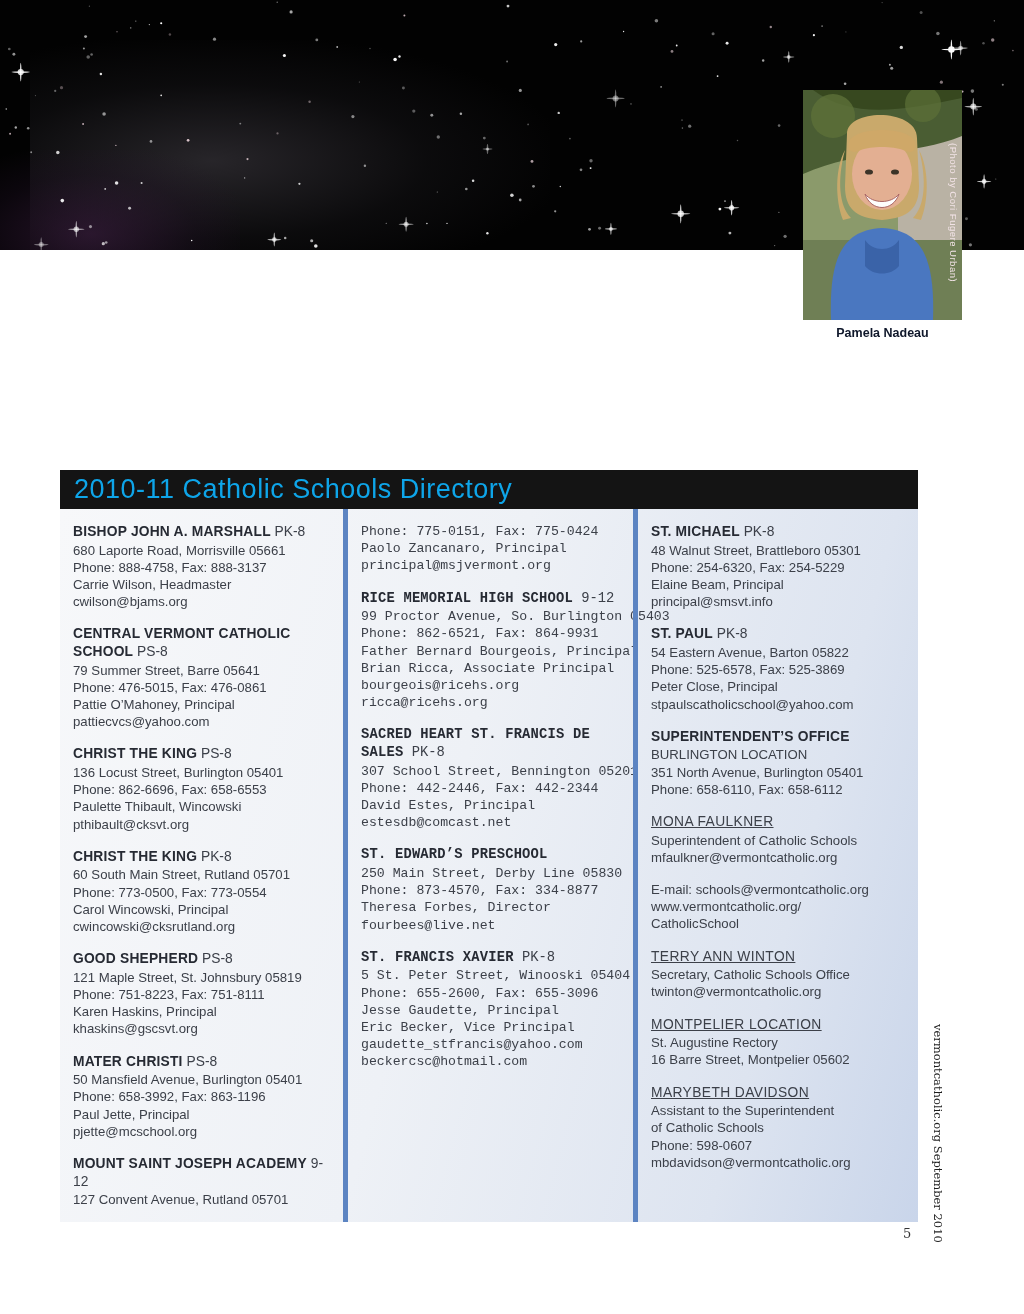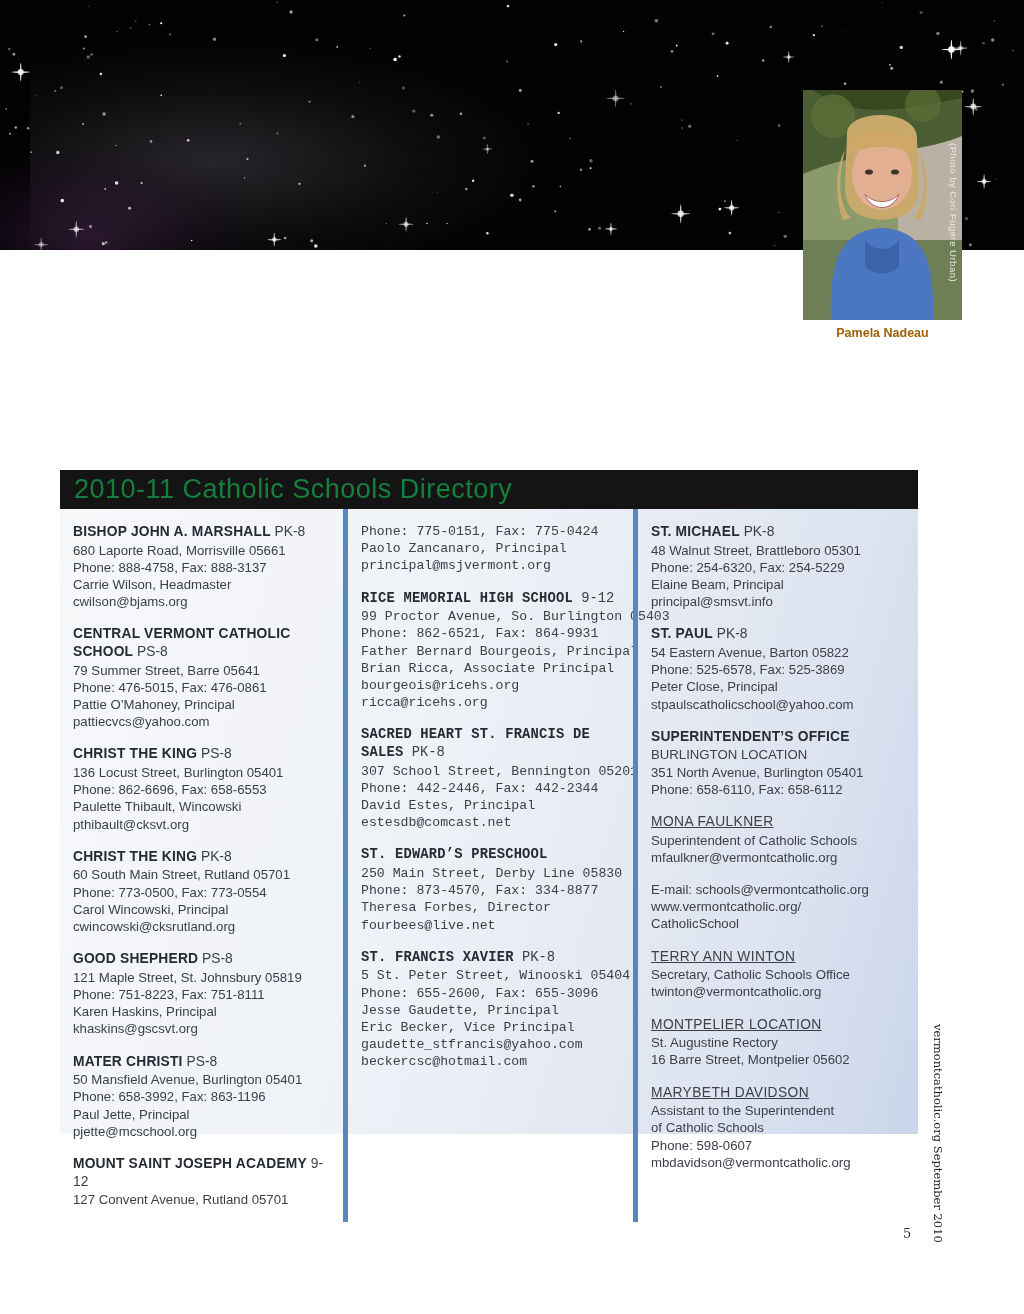--- a/index.html
+++ b/index.html
@@ -28,27 +28,27 @@
   .para.indent{text-indent:26px;}
   #photo-spacer{float:right;width:118px;height:262px;}
   .byline{text-align:right;font-style:italic;}
   .byline .roman{font-style:normal;}
 
   
   #photo{position:absolute;left:803px;top:90px;width:159px;height:230px;overflow:hidden;}
   #photo-credit{position:absolute;left:948px;top:143px;height:190px;
     writing-mode:vertical-rl;font-size:9.5px;letter-spacing:.5px;color:#f2e3e6;white-space:nowrap;}
   #photo-caption{position:absolute;left:803px;top:326px;width:159px;text-align:center;
-    font-size:12.5px;font-weight:700;color:#a16207;}
+    font-size:12.5px;font-weight:700;color:#0f172a;}
 
   
   #dir-header{position:absolute;left:60px;top:470px;width:858px;height:39px;background:#141414;}
-  #dir-title{color:#15803d;font-size:27px;font-weight:300;letter-spacing:.5px;
+  #dir-title{color:#0ea5e9;font-size:27px;font-weight:300;letter-spacing:.5px;
     line-height:39px;padding-left:14px;}
-  #dir-panel{position:absolute;left:60px;top:509px;width:858px;height:625px;
+  #dir-panel{position:absolute;left:60px;top:509px;width:858px;height:713px;
     background:linear-gradient(105deg,#f7f8fa 0%,#eef1f6 45%,#dde4f0 80%,#c9d5ea 100%);
     display:flex;}
   .dir-col{padding:14px 10px 0 13px;box-sizing:border-box;
     font-size:13.2px;line-height:17.2px;color:#3c4049;}
   #dir-col-1{width:283px;}
   #dir-col-2{width:285px;font-family:Liberation Mono, monospace;}
   #dir-col-3{width:280px;}
   .dir-divider{width:5px;background:#5c84c2;height:713px;flex:none;}
   .entry{margin-bottom:15px;}
   .entry-name{font-size:13.8px;line-height:17.6px;margin-bottom:1px;color:#262a33;}

